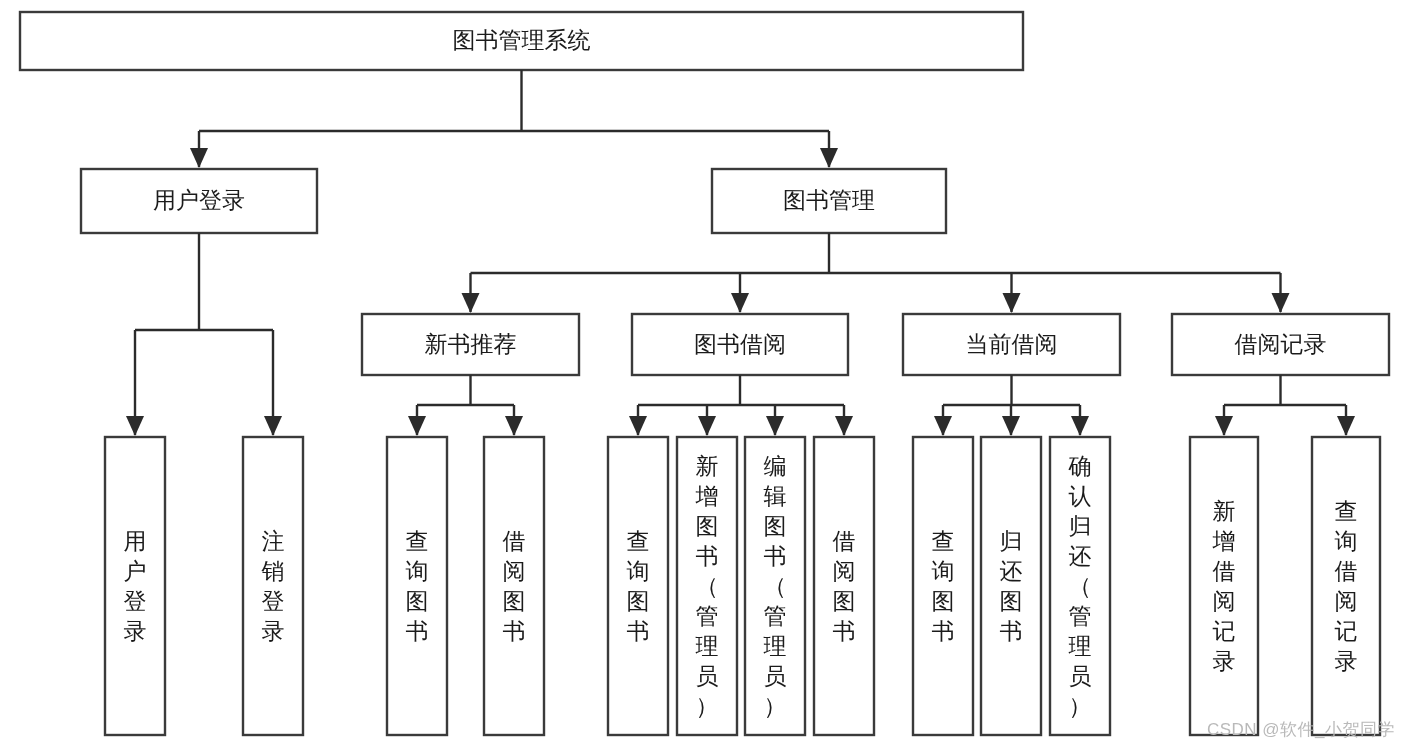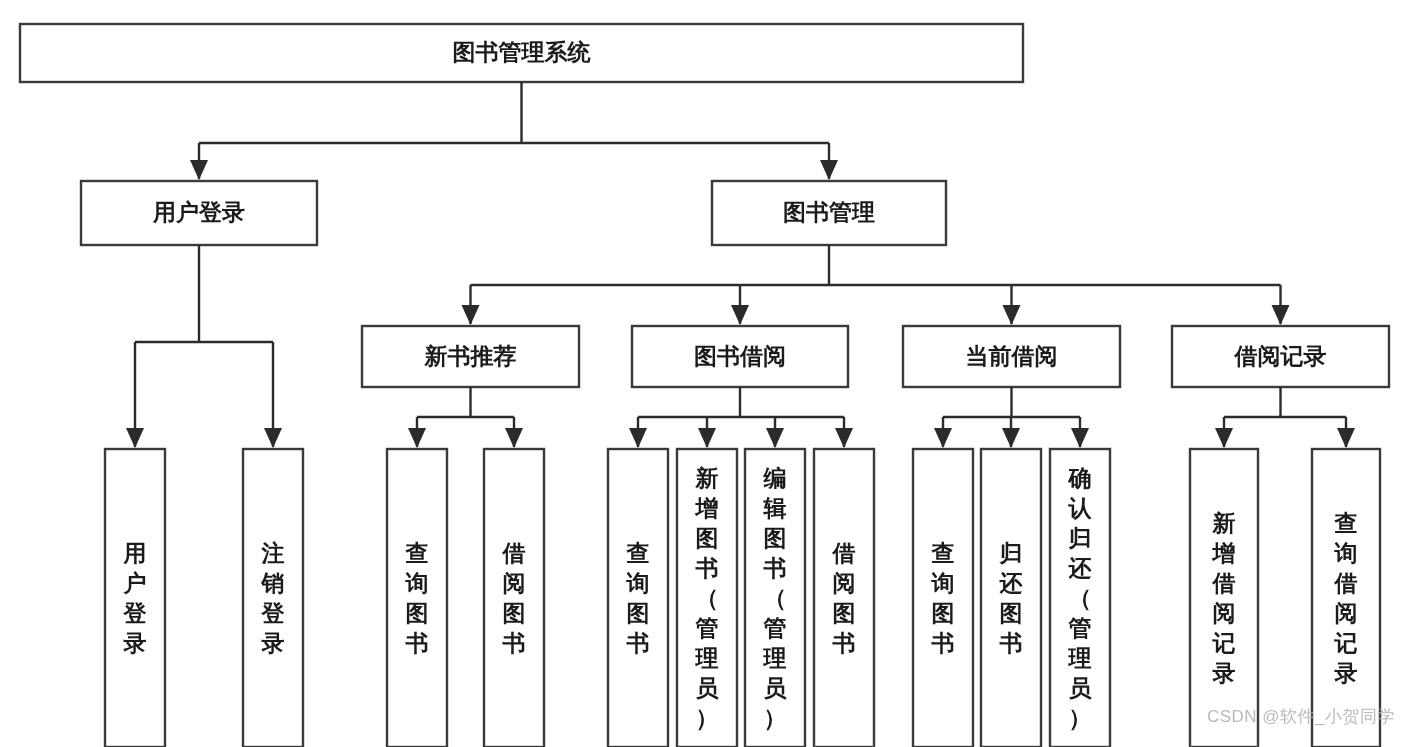--- a/index.html
+++ b/index.html
@@ -10,24 +10,23 @@
   body {
     width: 1405px;
     height: 747px;
     font-family: "Liberation Sans", "DejaVu Sans", sans-serif;
     position: relative;
     overflow: hidden;
   }
   #diagram-root {
     position: absolute;
     left: 0;
-    top: 12px;
+    top: 0;
     width: 1405px;
     height: 695px;
-    font-weight: bold;
   }
   .node-box {
     fill: #ffffff;
     stroke: #3a3a3a;
     stroke-width: 2.4;
   }
   .node-label {
     fill: #1b1b1b;
     font-family: "Liberation Sans", "DejaVu Sans", sans-serif;
     font-size: 23px;
@@ -46,21 +45,21 @@
     fill: none;
     stroke-linecap: butt;
   }
   .arrow-head {
     fill: #2b2b2b;
     stroke: none;
   }
   .watermark {
     position: absolute;
     right: 10px;
-    bottom: 19px;
+    bottom: 6px;
     font-family: "Liberation Sans", "DejaVu Sans", sans-serif;
     font-size: 17px;
     color: #b9b9b9;
     white-space: nowrap;
     letter-spacing: 0.5px;
     user-select: none;
   }
 </style>
 </head>
 <body>

